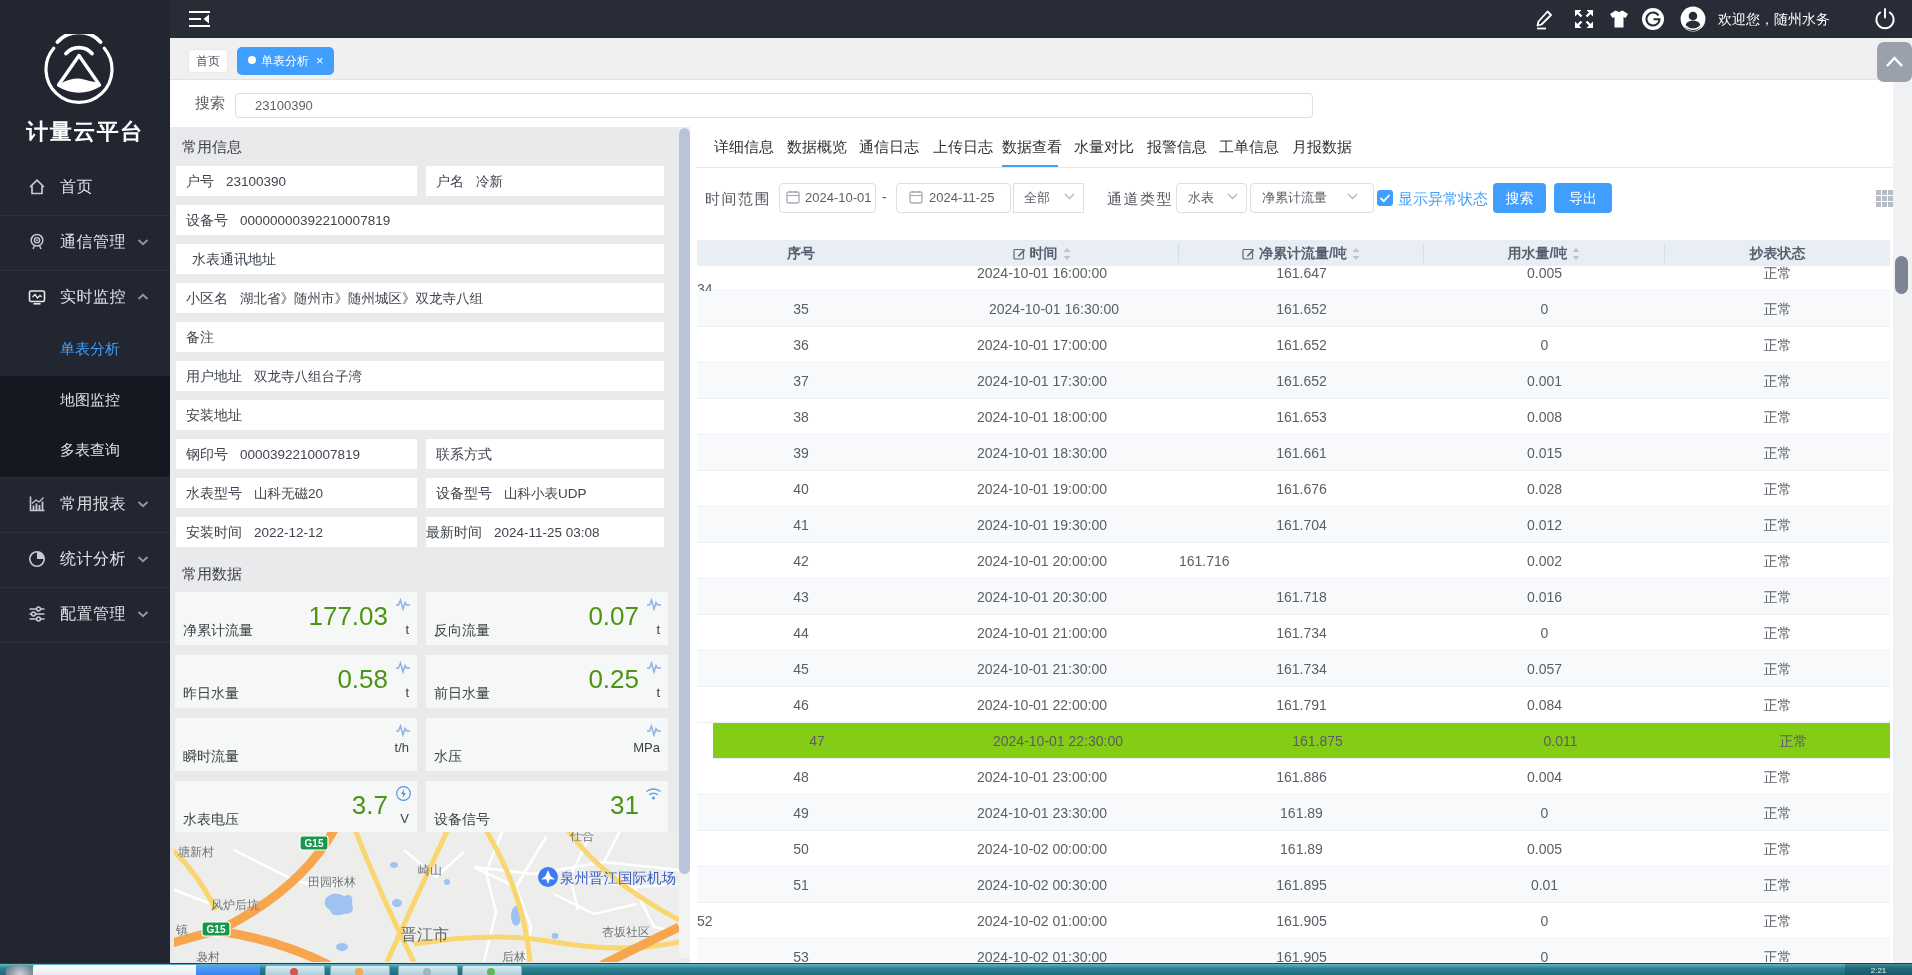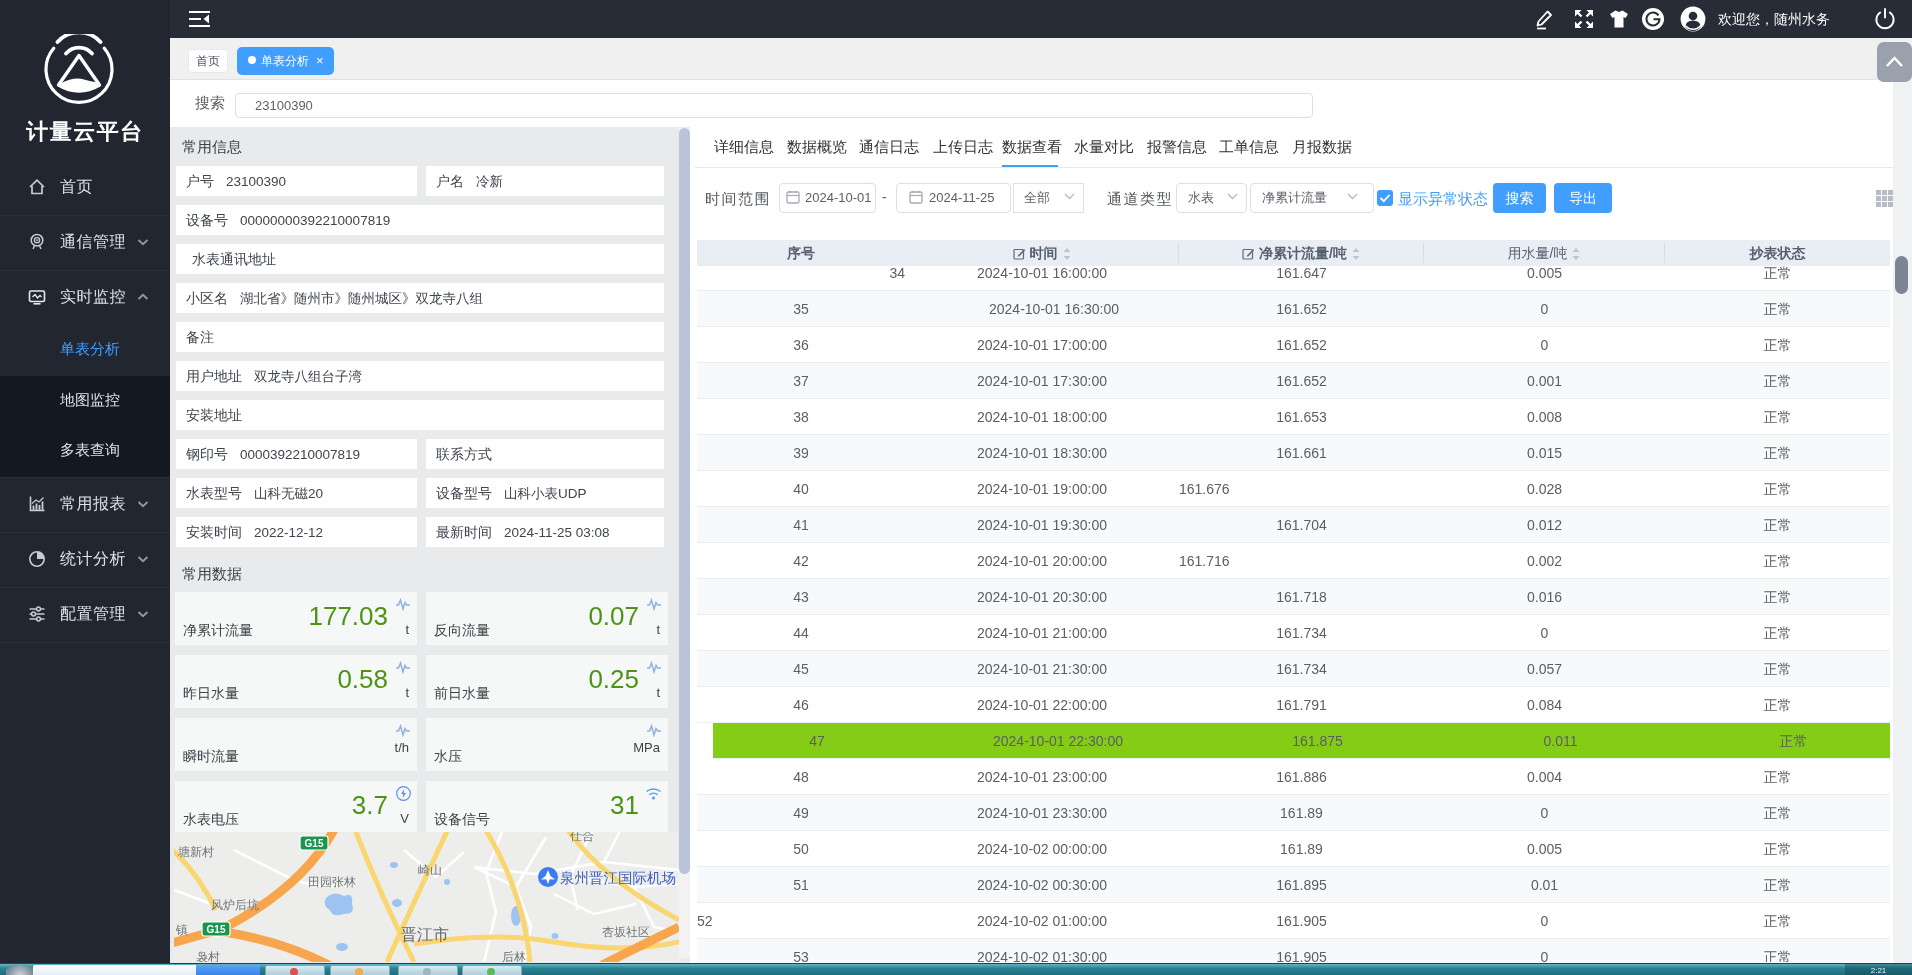--- a/index.html
+++ b/index.html
@@ -135,21 +135,21 @@
 <div class="a" style="left:6px;top:117px;width:488px;height:30px;background:#fff;font-size:14px;color:#3f454e;line-height:30px;padding-left:16px;white-space:nowrap">水表通讯地址</div>
 <div class="a" style="left:6px;top:156px;width:488px;height:30px;background:#fff;font-size:14px;color:#3f454e;line-height:30px;padding-left:10px;white-space:nowrap">小区名<span style="margin-left:12px;font-size:13.5px">湖北省》随州市》随州城区》双龙寺八组</span></div>
 <div class="a" style="left:6px;top:195px;width:488px;height:30px;background:#fff;font-size:14px;color:#3f454e;line-height:30px;padding-left:10px;white-space:nowrap">备注</div>
 <div class="a" style="left:6px;top:234px;width:488px;height:30px;background:#fff;font-size:14px;color:#3f454e;line-height:30px;padding-left:10px;white-space:nowrap">用户地址<span style="margin-left:12px;font-size:13.5px">双龙寺八组台子湾</span></div>
 <div class="a" style="left:6px;top:273px;width:488px;height:30px;background:#fff;font-size:14px;color:#3f454e;line-height:30px;padding-left:10px;white-space:nowrap">安装地址</div>
 <div class="a" style="left:6px;top:312px;width:241px;height:30px;background:#fff;font-size:14px;color:#3f454e;line-height:30px;padding-left:10px;white-space:nowrap">钢印号<span style="margin-left:12px;font-size:13.5px">0000392210007819</span></div>
 <div class="a" style="left:256px;top:312px;width:238px;height:30px;background:#fff;font-size:14px;color:#3f454e;line-height:30px;padding-left:10px;white-space:nowrap">联系方式</div>
 <div class="a" style="left:6px;top:351px;width:241px;height:30px;background:#fff;font-size:14px;color:#3f454e;line-height:30px;padding-left:10px;white-space:nowrap">水表型号<span style="margin-left:12px;font-size:13.5px">山科无磁20</span></div>
 <div class="a" style="left:256px;top:351px;width:238px;height:30px;background:#fff;font-size:14px;color:#3f454e;line-height:30px;padding-left:10px;white-space:nowrap">设备型号<span style="margin-left:12px;font-size:13.5px">山科小表UDP</span></div>
 <div class="a" style="left:6px;top:390px;width:241px;height:30px;background:#fff;font-size:14px;color:#3f454e;line-height:30px;padding-left:10px;white-space:nowrap">安装时间<span style="margin-left:12px;font-size:13.5px">2022-12-12</span></div>
-<div class="a" style="left:256px;top:390px;width:238px;height:30px;background:#fff;font-size:14px;color:#3f454e;line-height:30px;padding-left:10px;white-space:nowrap">最新时间<span style="margin-left:12px;font-size:13.5px">2024-11-25 03:08</span></div>
+<div class="a" style="left:256px;top:390px;width:238px;height:30px;background:#fff;font-size:14px;color:#3f454e;line-height:30px;white-space:nowrap">最新时间<span style="margin-left:12px;font-size:13.5px">2024-11-25 03:08</span></div>
 <div class="a" style="left:12px;top:438px;font-size:15px;color:#3c3f44">常用数据</div>
 <div class="a" style="left:5px;top:465px;width:242px;height:53px;background:#f6f7f7">
 <div class="a" style="left:8px;top:30px;font-size:14px;color:#3f4348">净累计流量</div>
 <div class="a" style="right:29px;top:9px;font-size:26px;color:#4c9414;font-family:'Liberation Sans',sans-serif">177.03</div>
 <div class="a" style="right:6px;top:5px"><svg width="16" height="13" viewBox="0 0 16 13">
           <path d="M1 7 L3.5 7 L5.5 2 L8 11 L10 4.5 L11.5 7 L15 7" fill="none" stroke="#8fb2e4" stroke-width="1.5"></path>
         </svg></div>
 <div class="a" style="right:8px;top:30px;font-size:13px;color:#3f4348">t</div>
 </div>
 <div class="a" style="left:256px;top:465px;width:242px;height:53px;background:#f6f7f7">
@@ -335,31 +335,31 @@
         <path d="M5 1 L8.4 5 L1.6 5 Z" fill="#c0c4cc"></path>
         <path d="M5 13 L8.4 9 L1.6 9 Z" fill="#c0c4cc"></path>
       </svg></div>
 <div class="a" style="left:484px;top:113px;width:245px;height:26px;font-size:14px;font-weight:bold;color:#57606f;text-align:center;line-height:26px;white-space:nowrap"><svg width="13" height="13" viewBox="0 0 13 13" style="vertical-align:-2px;margin-right:4px">
         <rect x="1" y="2.5" width="9.5" height="9.5" rx="1" fill="none" stroke="#5f6b7a" stroke-width="1.2"></rect>
         <path d="M5 8.5 L11 2 L12.2 3.2 L6.5 9.2 L4.7 9.6 Z" fill="#5f6b7a"></path>
       </svg>净累计流量/吨<svg width="10" height="14" viewBox="0 0 10 14" style="vertical-align:-3px;margin-left:4px">
         <path d="M5 1 L8.4 5 L1.6 5 Z" fill="#c0c4cc"></path>
         <path d="M5 13 L8.4 9 L1.6 9 Z" fill="#c0c4cc"></path>
       </svg></div>
-<div class="a" style="left:729px;top:113px;width:241px;height:26px;font-size:14px;font-weight:normal;color:#57606f;text-align:center;line-height:26px;white-space:nowrap">用水量/吨<svg width="10" height="14" viewBox="0 0 10 14" style="vertical-align:-3px;margin-left:4px">
+<div class="a" style="left:729px;top:113px;width:241px;height:26px;font-size:14px;font-weight:bold;color:#57606f;text-align:center;line-height:26px;white-space:nowrap">用水量/吨<svg width="10" height="14" viewBox="0 0 10 14" style="vertical-align:-3px;margin-left:4px">
         <path d="M5 1 L8.4 5 L1.6 5 Z" fill="#c0c4cc"></path>
         <path d="M5 13 L8.4 9 L1.6 9 Z" fill="#c0c4cc"></path>
       </svg></div>
 <div class="a" style="left:970px;top:113px;width:225px;height:26px;font-size:14px;font-weight:bold;color:#57606f;text-align:center;line-height:26px;white-space:nowrap">抄表状态</div>
 <div class="a" style="left:483px;top:116px;width:1px;height:20px;background:#d4dce6"></div>
 <div class="a" style="left:728px;top:116px;width:1px;height:20px;background:#d4dce6"></div>
 <div class="a" style="left:969px;top:116px;width:1px;height:20px;background:#d4dce6"></div>
 <div class="a" style="left:2px;top:139px;width:1193px;height:696px;overflow:hidden">
 <div class="a" style="left:0;top:-11px;width:1193px;height:36px;background:#fff;border-bottom:1px solid #ebeef5">
-<div class="a" style="left:0px;top:0;width:208px;height:36px;font-size:14px;color:#5a5e66;text-align:right;line-height:36px">34</div>
+<div class="a" style="left:0px;top:16px;width:208px;height:36px;font-size:14px;color:#5a5e66;text-align:left;line-height:36px">34</div>
 <div class="a" style="left:208px;top:0;width:274px;height:36px;font-size:14px;color:#5a5e66;text-align:center;line-height:36px">2024-10-01 16:00:00</div>
 <div class="a" style="left:482px;top:0;width:245px;height:36px;font-size:14px;color:#5a5e66;text-align:center;line-height:36px">161.647</div>
 <div class="a" style="left:727px;top:0;width:241px;height:36px;font-size:14px;color:#5a5e66;text-align:center;line-height:36px">0.005</div>
 <div class="a" style="left:968px;top:0;width:225px;height:36px;font-size:14px;color:#5a5e66;text-align:center;line-height:36px">正常</div>
 </div>
 <div class="a" style="left:0;top:25px;width:1193px;height:36px;background:#f8f9fb;border-bottom:1px solid #ebeef5">
 <div class="a" style="left:0px;top:0;width:208px;height:36px;font-size:14px;color:#5a5e66;text-align:center;line-height:36px">35</div>
 <div class="a" style="left:220px;top:0;width:274px;height:36px;font-size:14px;color:#5a5e66;text-align:center;line-height:36px">2024-10-01 16:30:00</div>
 <div class="a" style="left:482px;top:0;width:245px;height:36px;font-size:14px;color:#5a5e66;text-align:center;line-height:36px">161.652</div>
 <div class="a" style="left:727px;top:0;width:241px;height:36px;font-size:14px;color:#5a5e66;text-align:center;line-height:36px">0</div>
@@ -389,21 +389,21 @@
 <div class="a" style="left:0;top:169px;width:1193px;height:36px;background:#f8f9fb;border-bottom:1px solid #ebeef5">
 <div class="a" style="left:0px;top:0;width:208px;height:36px;font-size:14px;color:#5a5e66;text-align:center;line-height:36px">39</div>
 <div class="a" style="left:208px;top:0;width:274px;height:36px;font-size:14px;color:#5a5e66;text-align:center;line-height:36px">2024-10-01 18:30:00</div>
 <div class="a" style="left:482px;top:0;width:245px;height:36px;font-size:14px;color:#5a5e66;text-align:center;line-height:36px">161.661</div>
 <div class="a" style="left:727px;top:0;width:241px;height:36px;font-size:14px;color:#5a5e66;text-align:center;line-height:36px">0.015</div>
 <div class="a" style="left:968px;top:0;width:225px;height:36px;font-size:14px;color:#5a5e66;text-align:center;line-height:36px">正常</div>
 </div>
 <div class="a" style="left:0;top:205px;width:1193px;height:36px;background:#fff;border-bottom:1px solid #ebeef5">
 <div class="a" style="left:0px;top:0;width:208px;height:36px;font-size:14px;color:#5a5e66;text-align:center;line-height:36px">40</div>
 <div class="a" style="left:208px;top:0;width:274px;height:36px;font-size:14px;color:#5a5e66;text-align:center;line-height:36px">2024-10-01 19:00:00</div>
-<div class="a" style="left:482px;top:0;width:245px;height:36px;font-size:14px;color:#5a5e66;line-height:36px">161.676</div>
+<div class="a" style="left:482px;top:0;width:245px;height:36px;font-size:14px;color:#5a5e66;text-align:center;line-height:36px">161.676</div>
 <div class="a" style="left:727px;top:0;width:241px;height:36px;font-size:14px;color:#5a5e66;text-align:center;line-height:36px">0.028</div>
 <div class="a" style="left:968px;top:0;width:225px;height:36px;font-size:14px;color:#5a5e66;text-align:center;line-height:36px">正常</div>
 </div>
 <div class="a" style="left:0;top:241px;width:1193px;height:36px;background:#f8f9fb;border-bottom:1px solid #ebeef5">
 <div class="a" style="left:0px;top:0;width:208px;height:36px;font-size:14px;color:#5a5e66;text-align:center;line-height:36px">41</div>
 <div class="a" style="left:208px;top:0;width:274px;height:36px;font-size:14px;color:#5a5e66;text-align:center;line-height:36px">2024-10-01 19:30:00</div>
 <div class="a" style="left:482px;top:0;width:245px;height:36px;font-size:14px;color:#5a5e66;text-align:center;line-height:36px">161.704</div>
 <div class="a" style="left:727px;top:0;width:241px;height:36px;font-size:14px;color:#5a5e66;text-align:center;line-height:36px">0.012</div>
 <div class="a" style="left:968px;top:0;width:225px;height:36px;font-size:14px;color:#5a5e66;text-align:center;line-height:36px">正常</div>
 </div>

